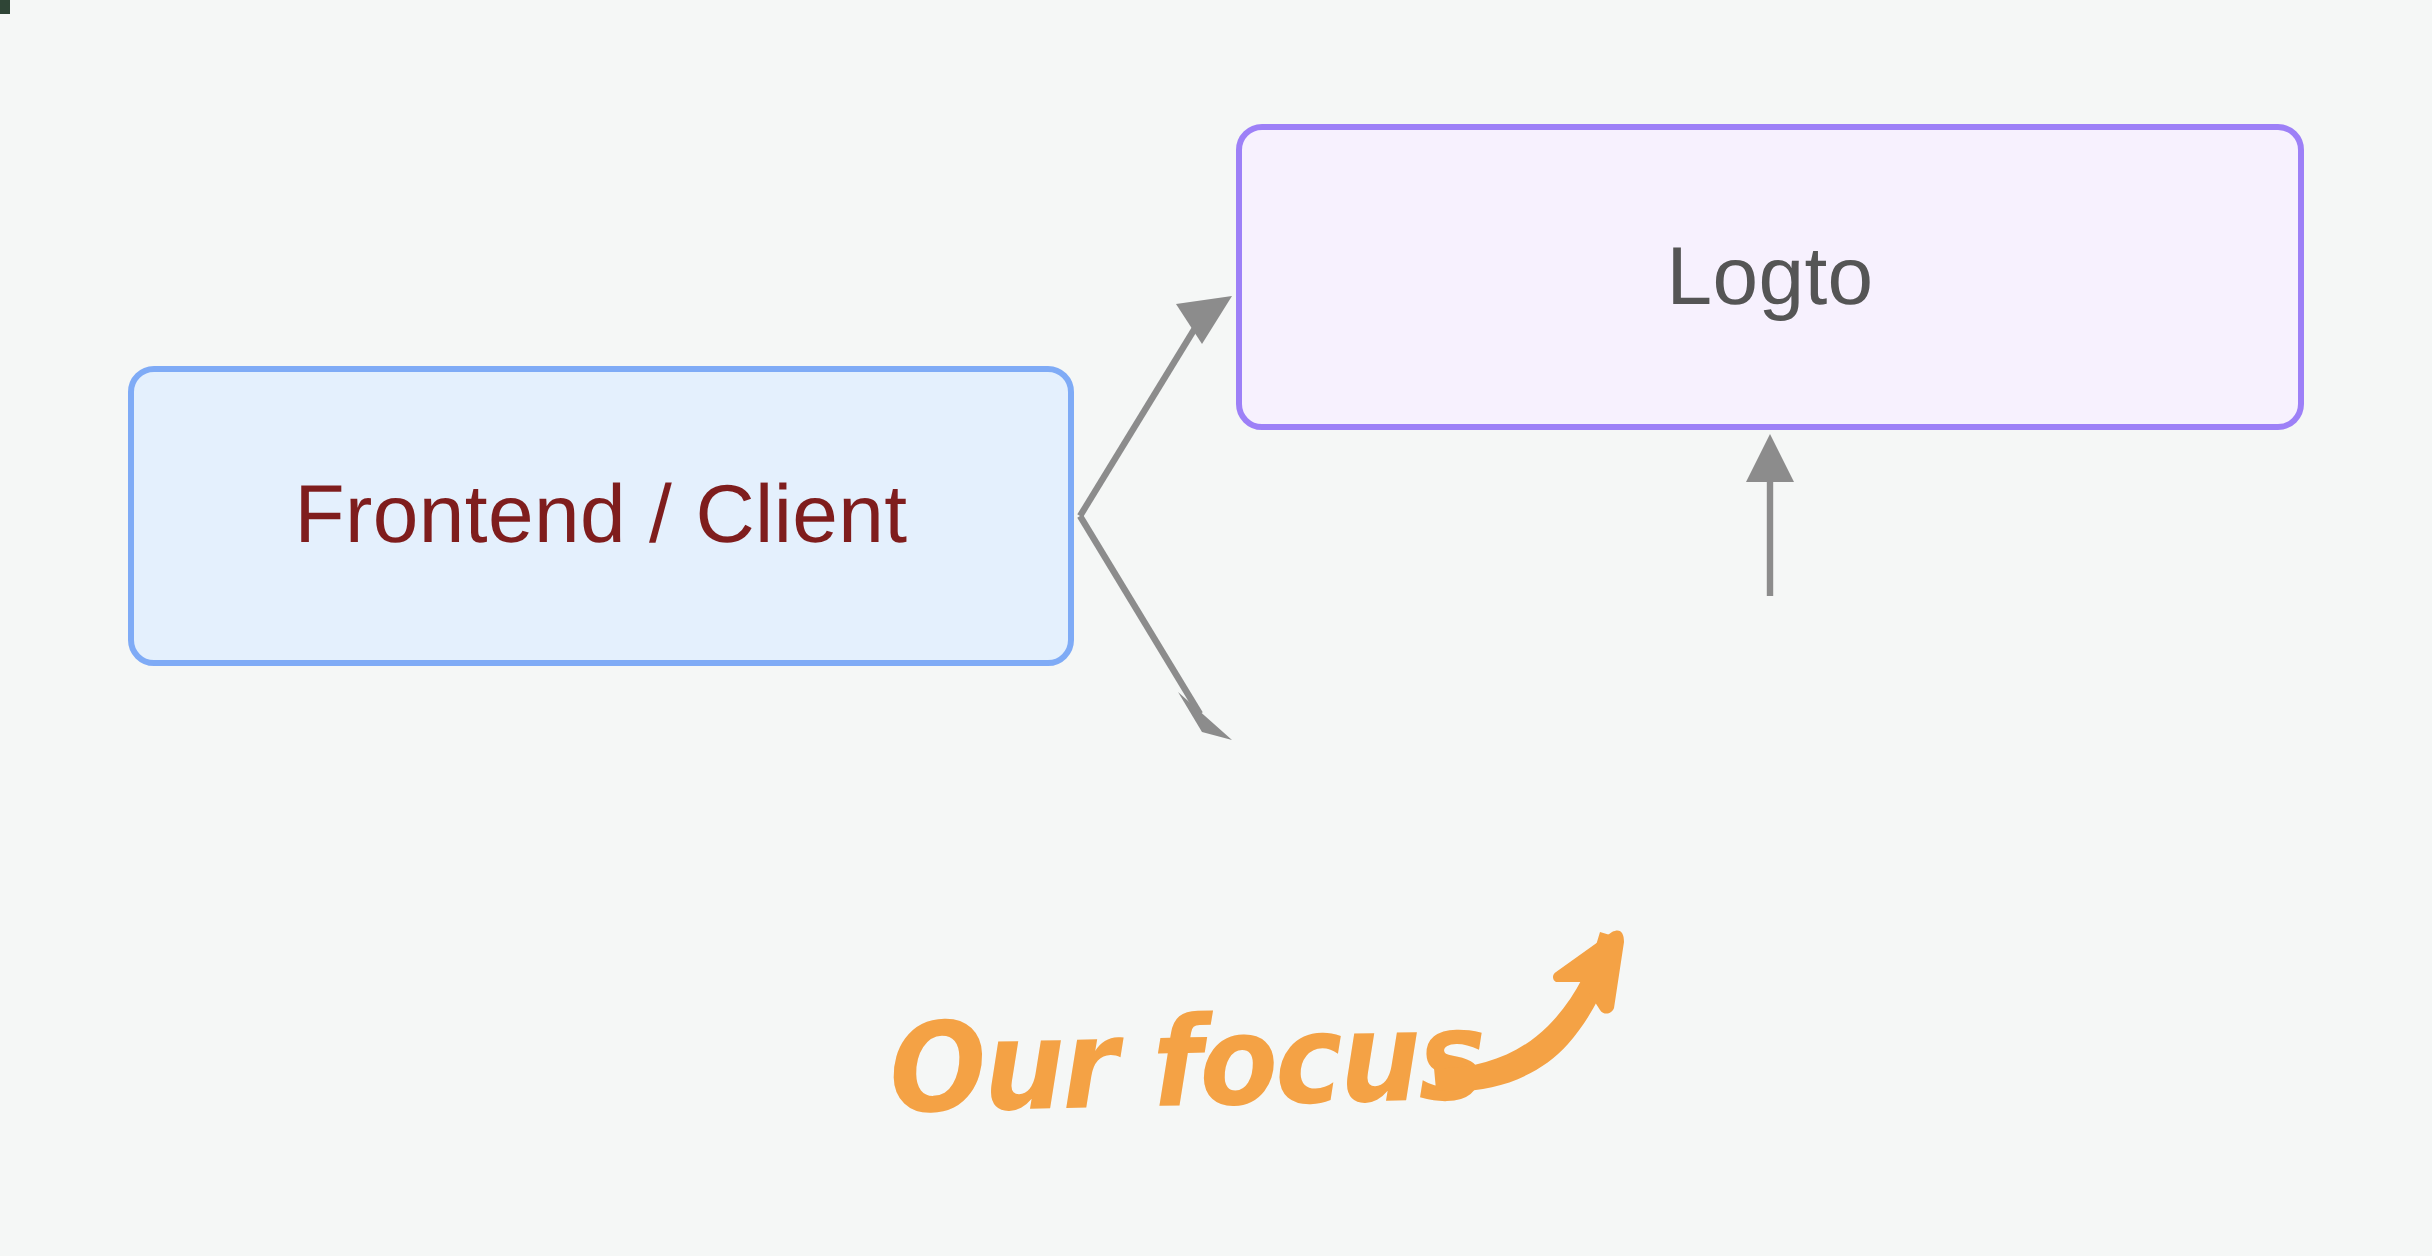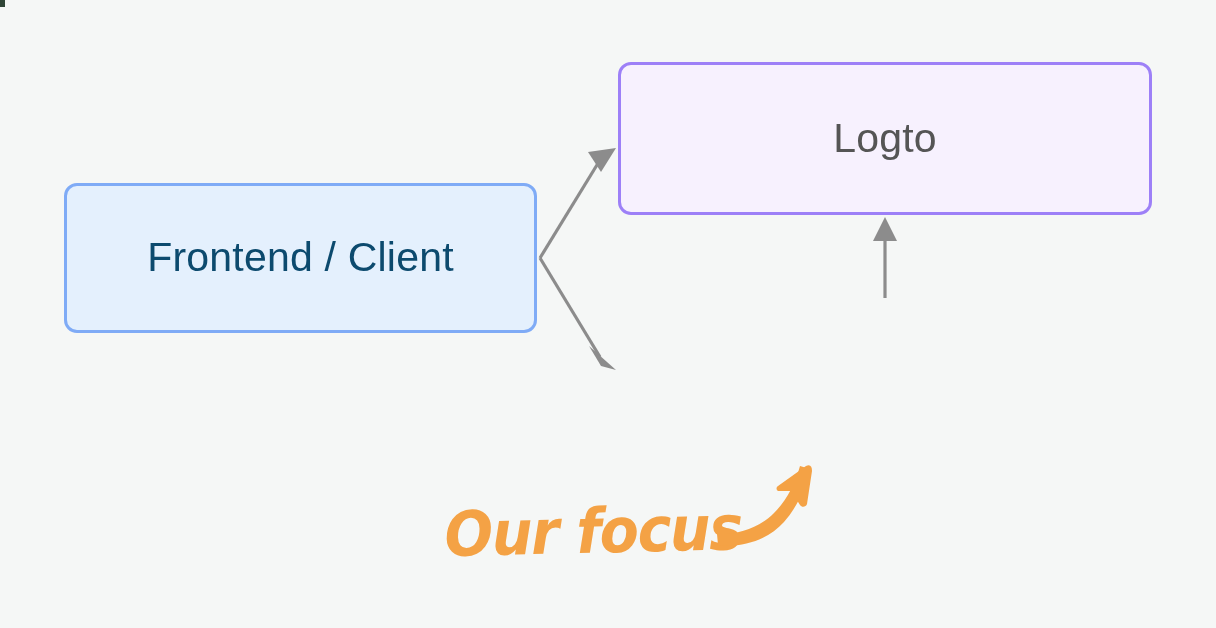--- a/index.html
+++ b/index.html
@@ -31,21 +31,21 @@
   }
 
   
   #node-frontend {
     left: 64px;
     top: 183px;
     width: 473px;
     height: 150px;
     background: #e4f0fd;
     border: 3px solid #7fabf6;
-    color: #0c4a6e;
+    color: #7f1d1d;
     font-size: 41px;
     font-weight: 400;
     letter-spacing: 0.2px;
   }
 
   
   #node-logto {
     left: 618px;
     top: 62px;
     width: 534px;

